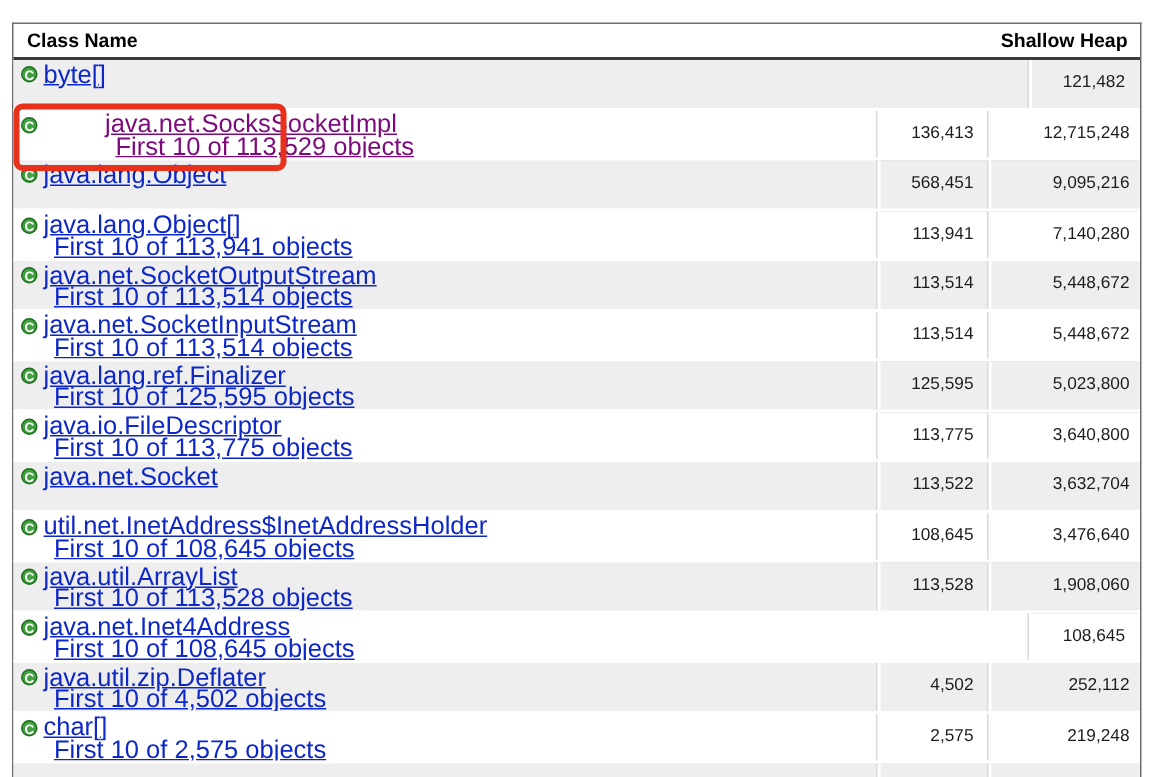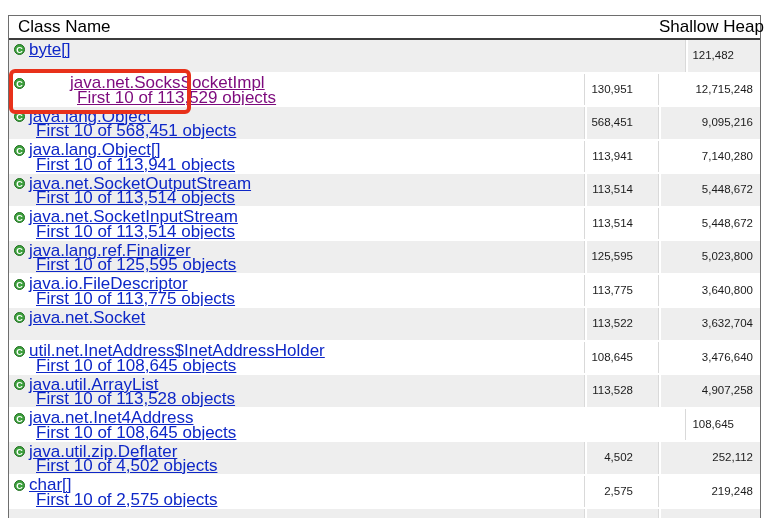--- a/index.html
+++ b/index.html
@@ -12,21 +12,21 @@
   }
   .report {
     position:absolute; left:8px; top:15px;
     width:753px; height:503px;
     border:1px solid #6e6e6e; border-bottom:none;
     background:#ffffff;
   }
   .thead {
     display:flex; height:24px;
     border-bottom:2px solid #3c3c3c;
-    font-weight:normal; font-size:17px; color:#000;
+    font-weight:bold; font-size:13px; color:#000;
   }
   .th { line-height:21px; white-space:nowrap; }
   .th.classcol { flex:1 1 auto; padding-left:9px; }
   .th.numcol { text-align:center; }
   .th.objectscol { width:74px; }
   .th.shallowcol { width:101px; }
 
   .row {
     display:flex; height:33.5px;
     background:#ffffff;
@@ -34,21 +34,21 @@
   }
   .row.odd { background:#eeeeee; }
 
   .cell.classcol { flex:1 1 auto; padding:2px 0 0 5px; overflow:hidden; white-space:nowrap; }
   .cell.numcol {
     font-size:11.5px; color:#1c1c1c; text-align:right; line-height:30px;
     border-left:2px solid #ffffff;
     box-shadow:-1px 0 0 #d9d9d9;
     white-space:nowrap;
   }
-  .cell.objectscol { width:74px; padding-right:26px; }
+  .cell.objectscol { width:74px; padding-right:10px; }
   .cell.shallowcol { width:101px; padding-right:7px; }
 
   .line1 { display:flex; align-items:center; height:15px; }
   .line2 { padding-left:22px; height:14px; line-height:13px; }
 
   .cicon {
     flex:0 0 auto;
     width:11px; height:11px; margin-right:4px;
     border:1px solid #1e6e1e; border-radius:50%;
     background:#3fa23f; color:#ffffff;
@@ -92,31 +92,28 @@
       <div class="row visited highlighted">
     <div class="cell classcol">
       <div class="line1">
         <span class="cicon">C</span>
         <a class="lnk">java.net.SocksSocketImpl</a>
       </div>
       <div class="line2">
         <a class="lnk">First 10 of 113,529 objects</a>
       </div>
     </div>
-    <div class="cell numcol objectscol">130,951</div>
+    <div class="cell numcol objectscol">136,413</div>
     <div class="cell numcol shallowcol">12,715,248</div>
   </div>
       <div class="row odd">
     <div class="cell classcol">
       <div class="line1">
         <span class="cicon">C</span>
         <a class="lnk">java.lang.Object</a>
-      </div>
-      <div class="line2">
-        <a class="lnk">First 10 of 568,451 objects</a>
       </div>
     </div>
     <div class="cell numcol objectscol">568,451</div>
     <div class="cell numcol shallowcol">9,095,216</div>
   </div>
       <div class="row">
     <div class="cell classcol">
       <div class="line1">
         <span class="cicon">C</span>
         <a class="lnk">java.lang.Object[]</a>
@@ -207,21 +204,21 @@
     <div class="cell classcol">
       <div class="line1">
         <span class="cicon">C</span>
         <a class="lnk">java.util.ArrayList</a>
       </div>
       <div class="line2">
         <a class="lnk">First 10 of 113,528 objects</a>
       </div>
     </div>
     <div class="cell numcol objectscol">113,528</div>
-    <div class="cell numcol shallowcol">4,907,258</div>
+    <div class="cell numcol shallowcol">1,908,060</div>
   </div>
       <div class="row">
     <div class="cell classcol">
       <div class="line1">
         <span class="cicon">C</span>
         <a class="lnk">java.net.Inet4Address</a>
       </div>
       <div class="line2">
         <a class="lnk">First 10 of 108,645 objects</a>
       </div>

